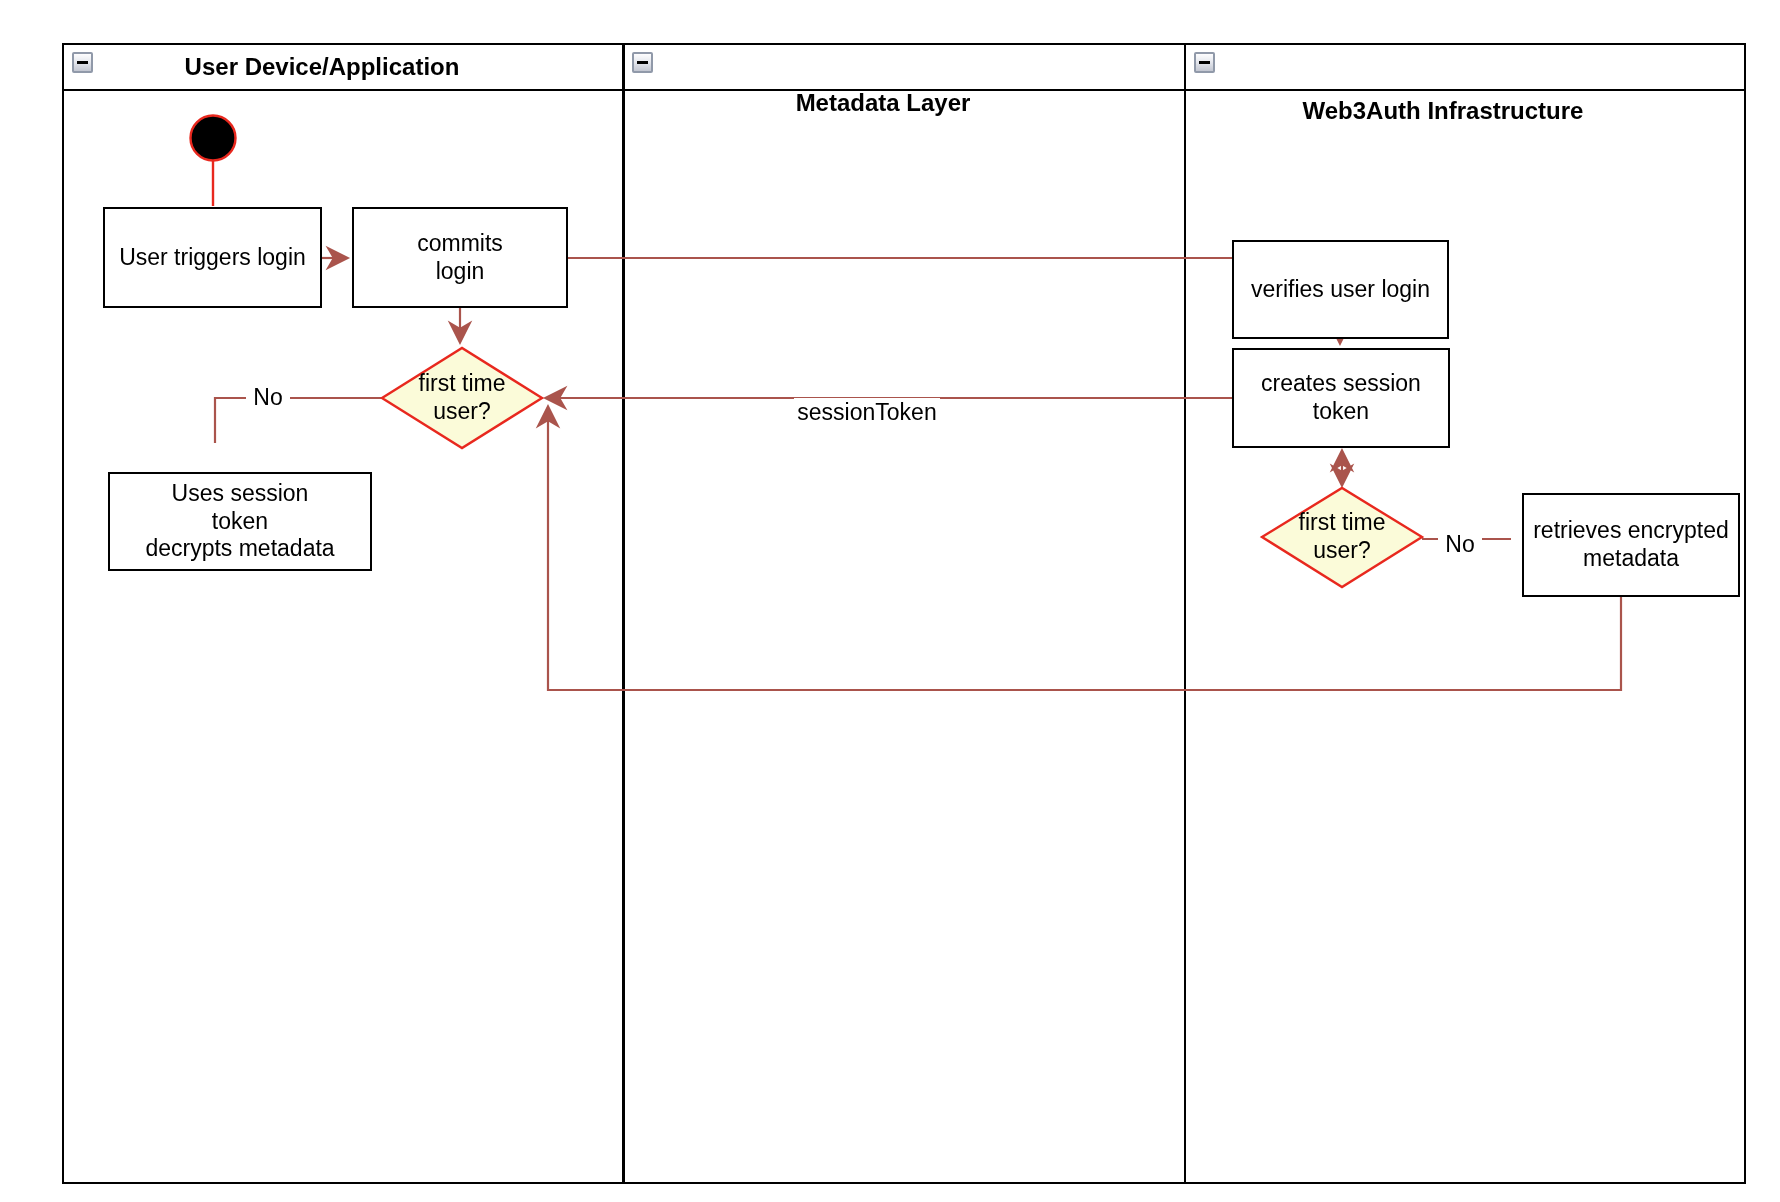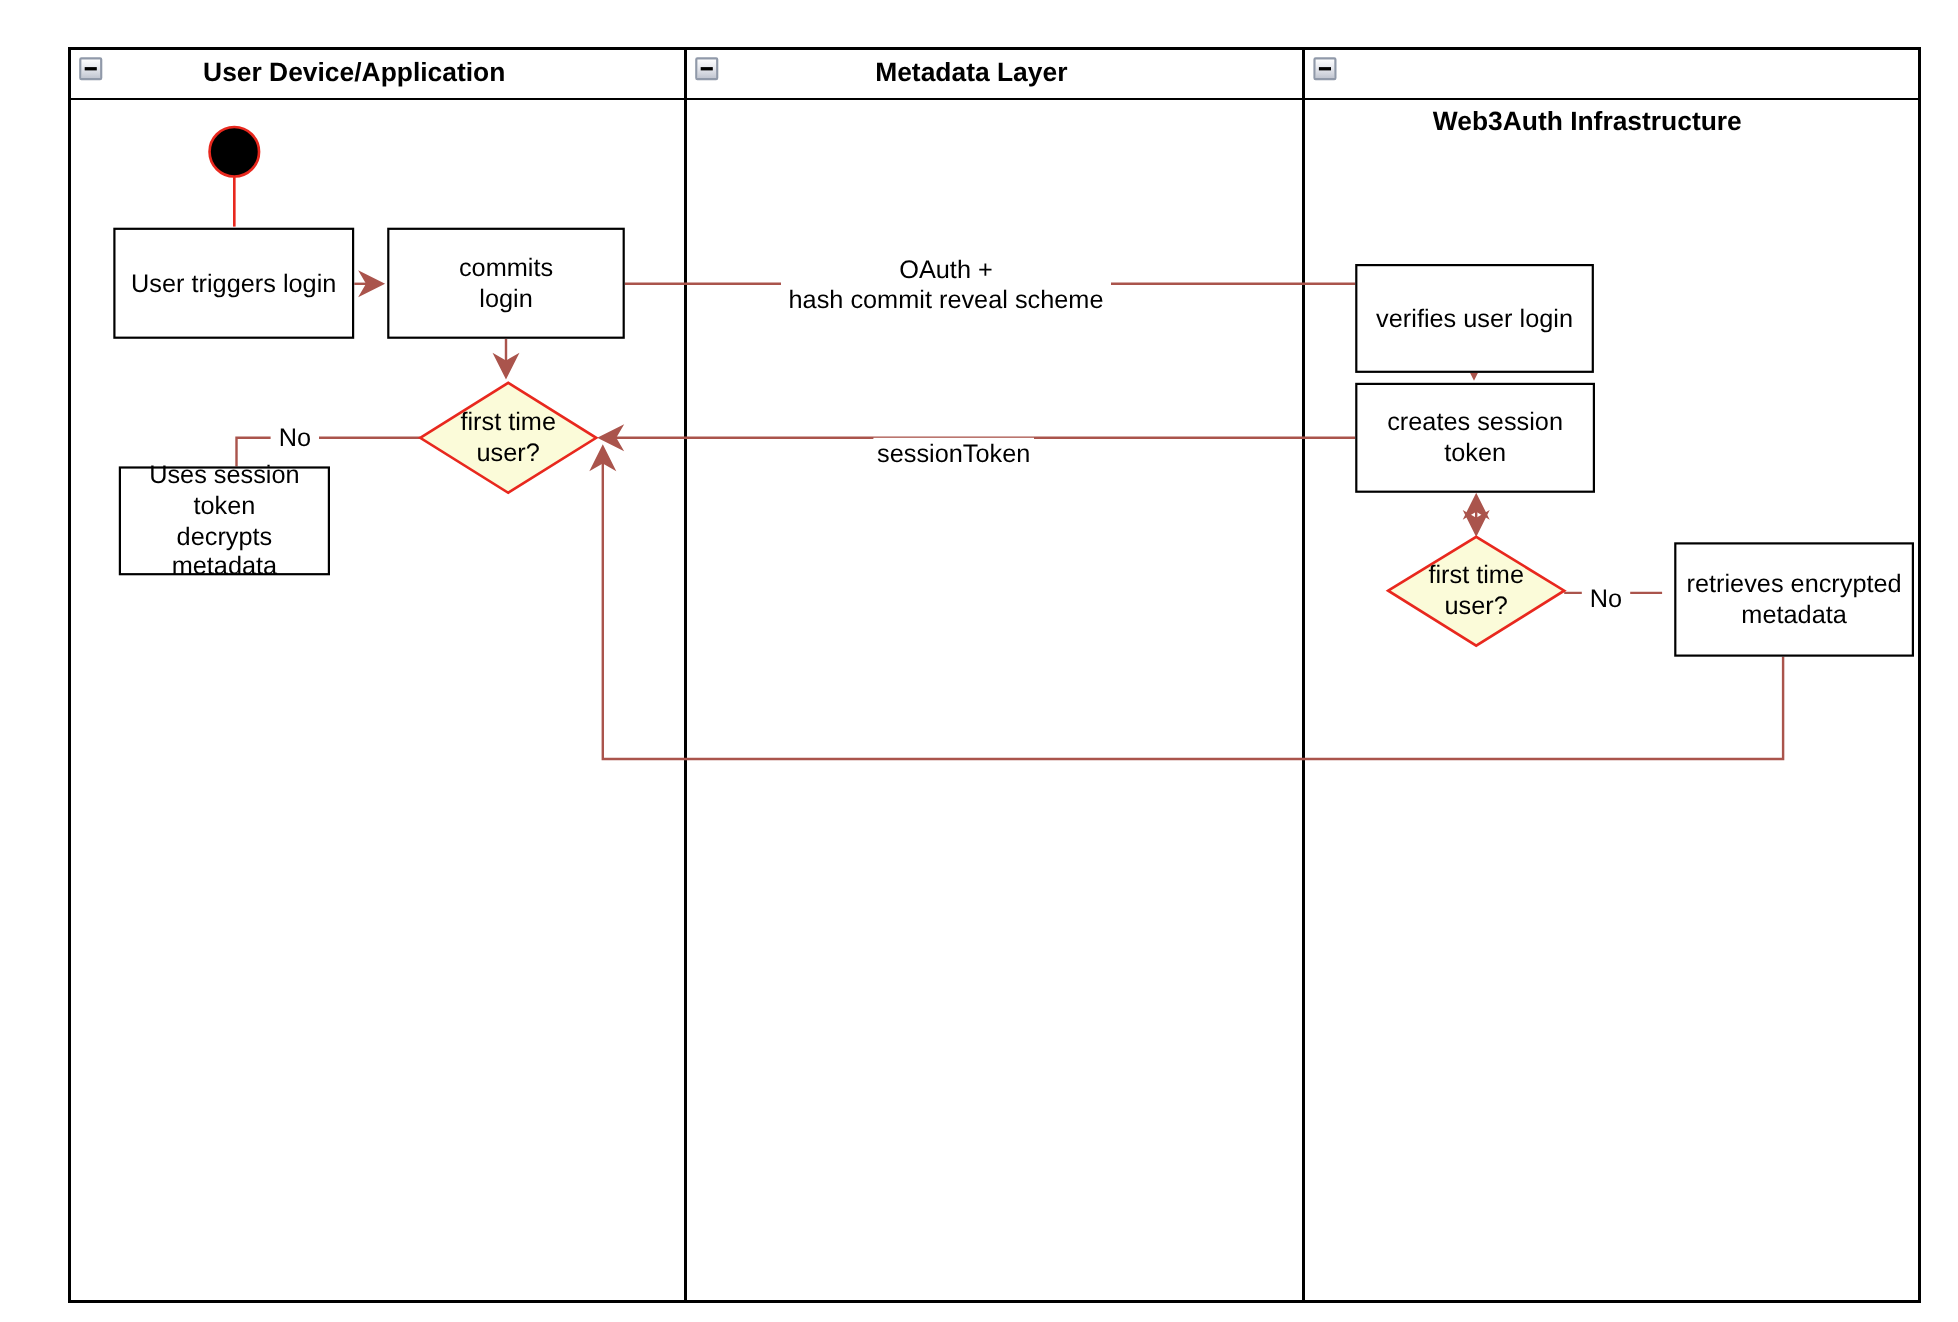--- a/index.html
+++ b/index.html
@@ -82,21 +82,21 @@
       <circle cx="213" cy="138" r="22.5" fill="#000"></circle>
       <path d="M213,161 V206" fill="none"></path>
       <polygon points="382,398 462,348 542,398 462,448" fill="#fbfbd9"></polygon>
       <polygon points="1262,537 1342,488 1422,537 1342,587" fill="#fbfbd9"></polygon>
     </g>
   </svg>
 
   <div class="lane-header" style="left:63px;width:562px;">
     <span class="title">User Device/Application</span>
   </div>
-  <div class="lane-header" style="left:625px;width:560px;">
+  <div class="lane-header" style="left:625px;width:560px;margin-top:36px;">
     <span class="title">Metadata Layer</span>
   </div>
   <div class="lane-header" style="left:1185px;width:560px;margin-top:44px;">
     <span class="title">Web3Auth Infrastructure</span>
   </div>
 
   <div class="collapse" style="left:72px;top:52px;">
     <span class="bar"></span>
   </div>
   <div class="collapse" style="left:632px;top:52px;">
@@ -106,21 +106,21 @@
     <span class="bar"></span>
   </div>
 
   <div class="node" style="left:103px;top:207px;width:219px;height:101px;">
     <span>User triggers login</span>
   </div>
   <div class="node" style="left:352px;top:207px;width:216px;height:101px;">
     <span>commits
 login</span>
   </div>
-  <div class="node" style="left:108px;top:424px;width:192px;height:99px;">
+  <div class="node" style="left:108px;top:472px;width:264px;height:99px;">
     <span>Uses session
 token
 decrypts metadata</span>
   </div>
   <div class="node" style="left:1232px;top:208px;width:217px;height:99px;margin-top:32px;">
     <span>verifies user login</span>
   </div>
   <div class="node" style="left:1232px;top:348px;width:218px;height:100px;">
     <span>creates session
 token</span>
@@ -128,19 +128,17 @@
   <div class="node" style="left:1522px;top:493px;width:218px;height:104px;">
     <span>retrieves encrypted
 metadata</span>
   </div>
 
   <div class="diamond-label" style="left:387px;top:358px;">first time
 user?</div>
   <div class="diamond-label" style="left:1267px;top:497px;">first time
 user?</div>
 
-  <div class="edge-label" style="left:710px;top:230px;width:300px;height:58px;">OAuth +
-hash commit reveal scheme</div>
   <div class="edge-label" style="left:794px;top:398px;width:146px;height:30px;">sessionToken</div>
   <div class="edge-label" style="left:246px;top:384px;width:44px;height:28px;">No</div>
   <div class="edge-label" style="left:1438px;top:531px;width:44px;height:28px;">No</div>
 
 </div>
 
 </body></html>

